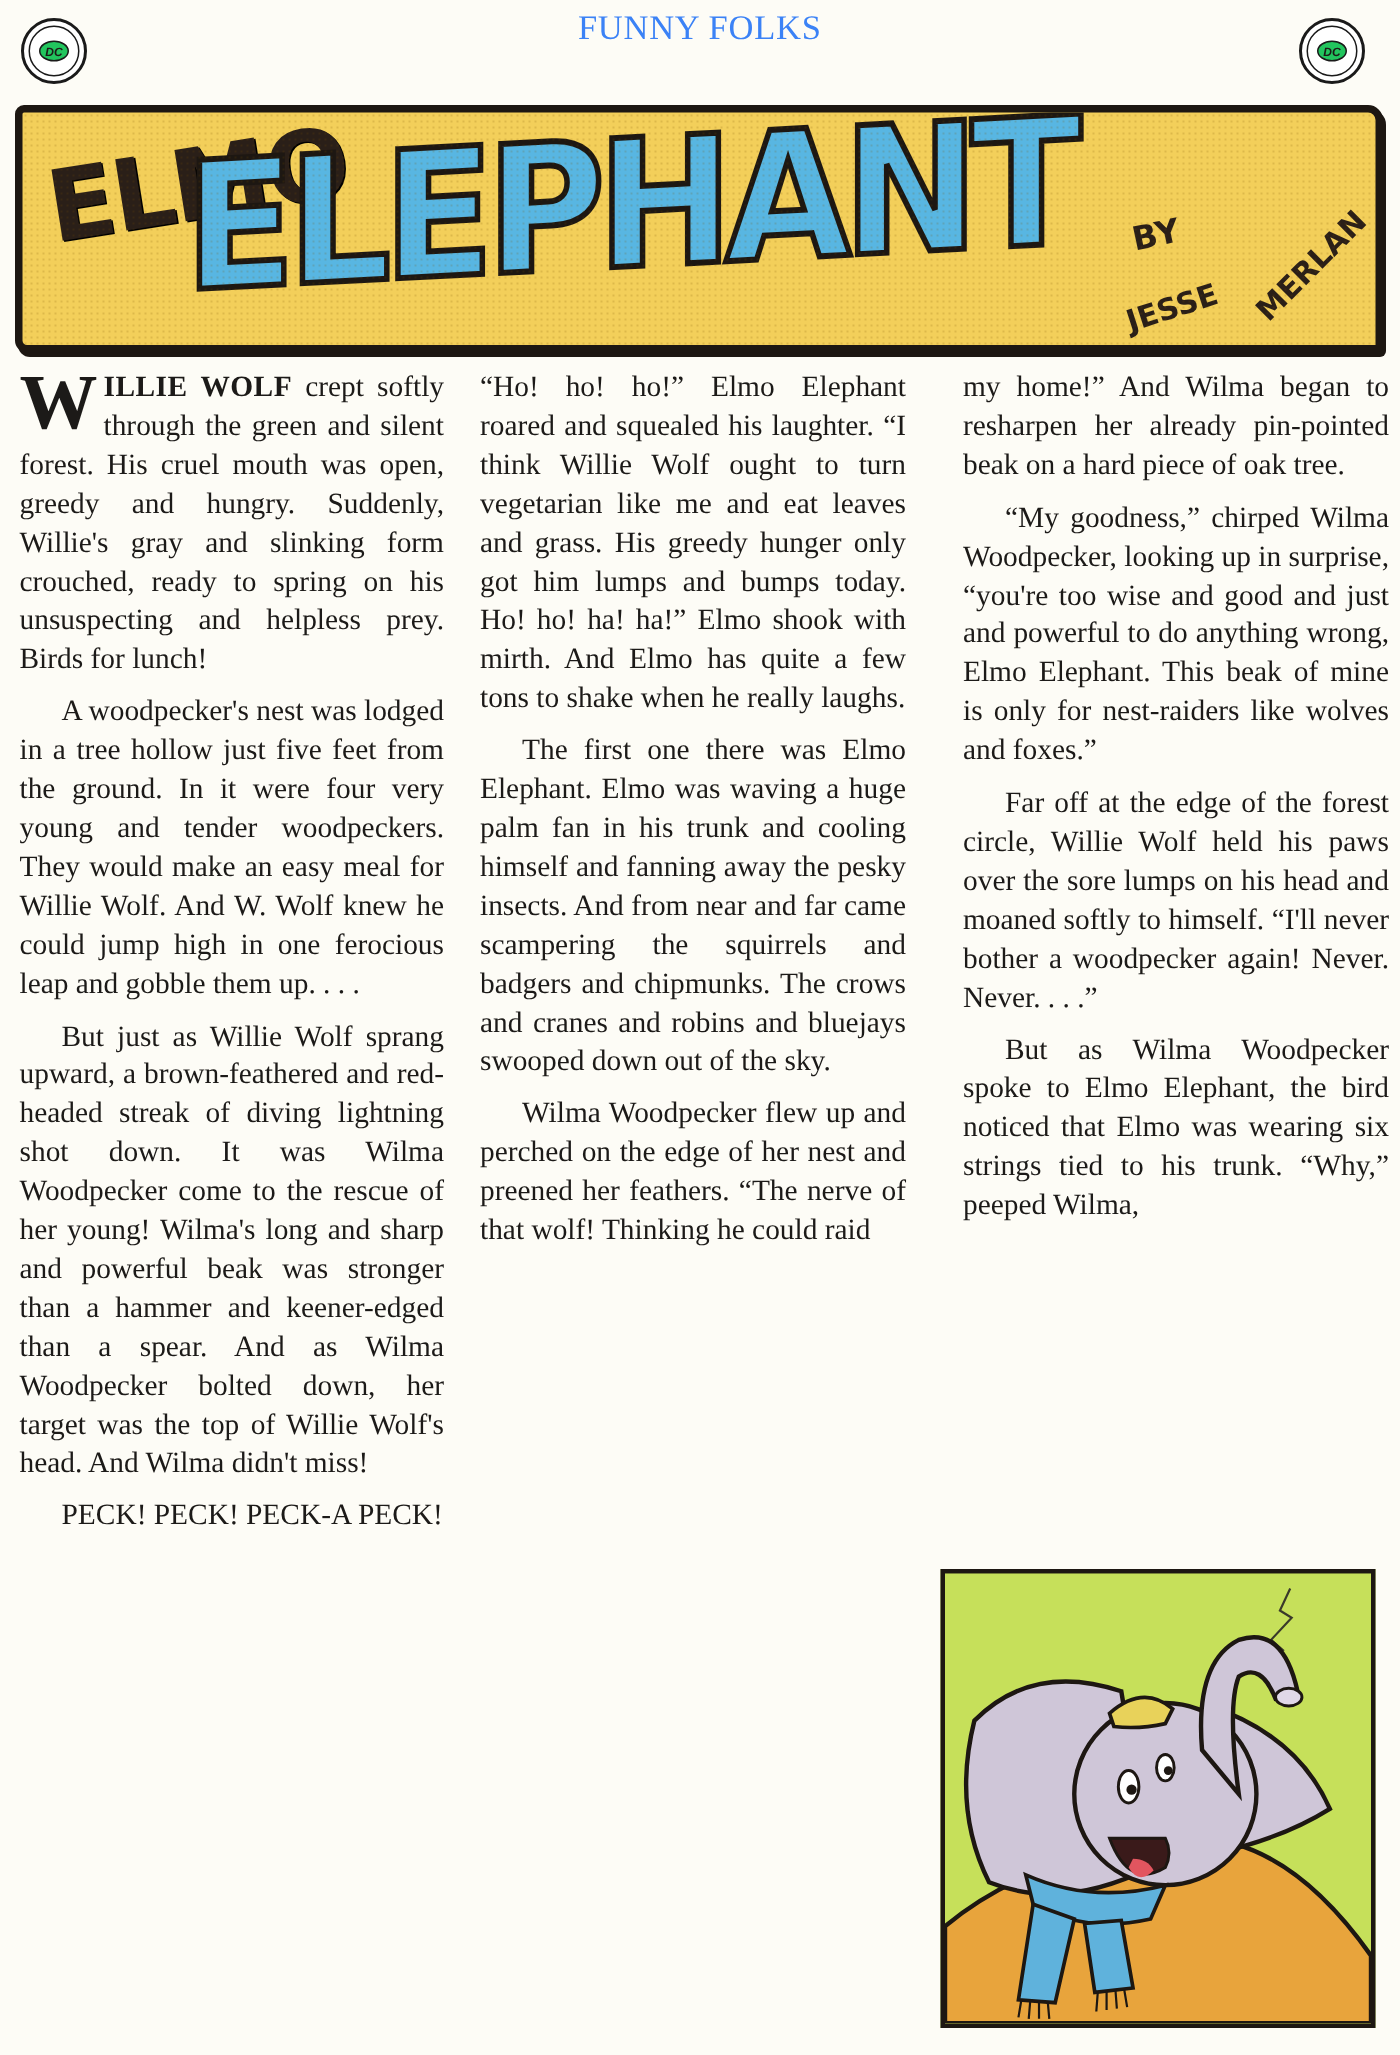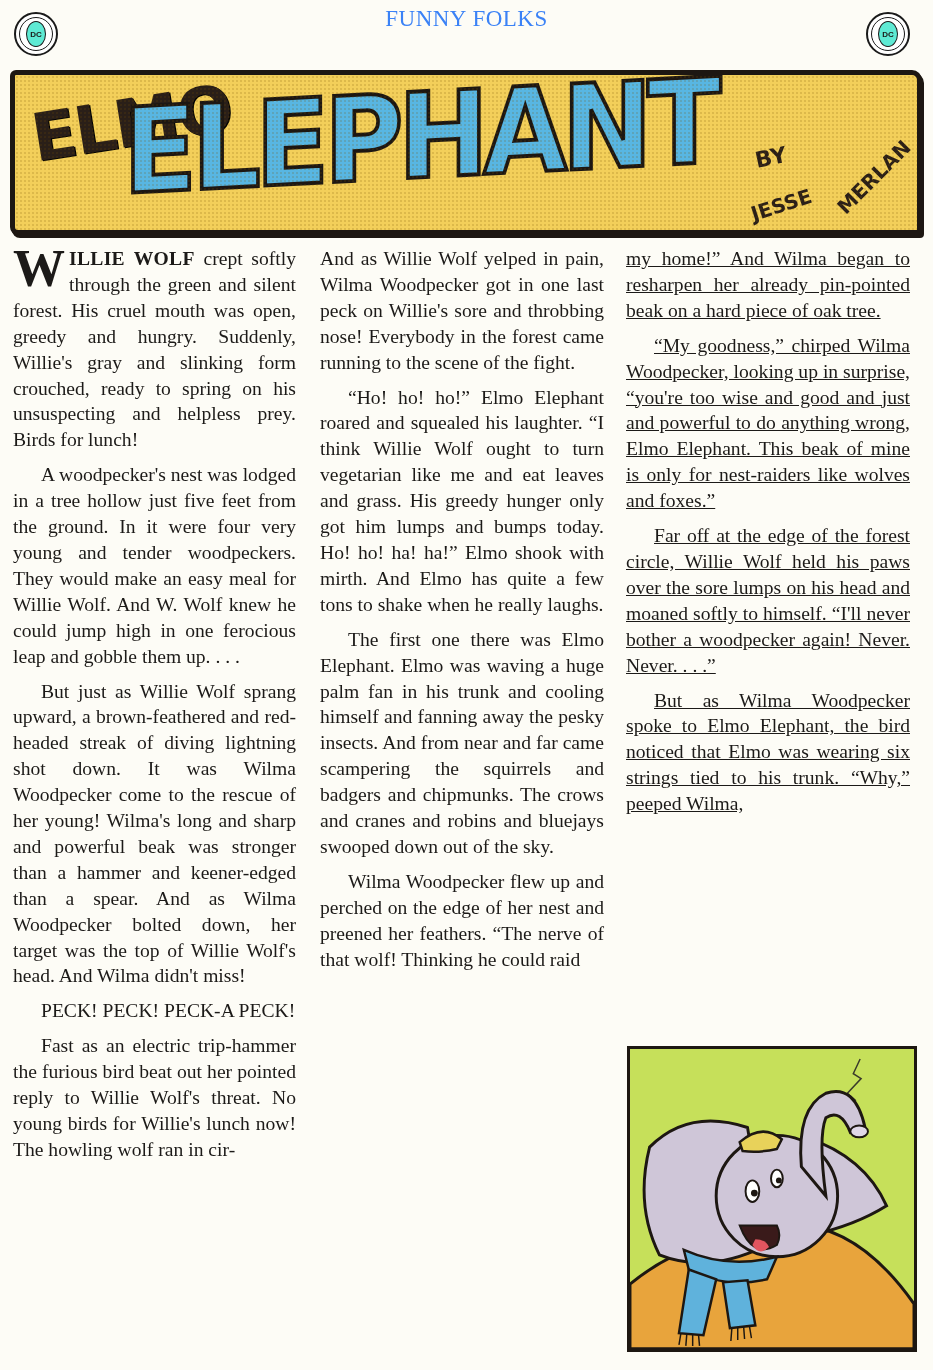--- a/index.html
+++ b/index.html
@@ -18,23 +18,23 @@
   .seal {
     position: absolute; top: 12px; width: 44px; height: 44px; border-radius: 50%;
     border: 2px solid #1a1a1a; background: #fff;
     display: flex; align-items: center; justify-content: center;
   }
   .seal::before {
     content: ""; position: absolute; inset: 3px; border-radius: 50%;
     border: 1px solid #1a1a1a;
   }
   .seal .inner {
-    width: 20px; height: 26px; border-radius: 50%; border: 1.5px solid #1a1a1a;
+    width: 20px; height: 14px; border-radius: 50%; border: 1.5px solid #1a1a1a;
     font-family: "Liberation Sans", sans-serif; font-weight: bold; font-size: 8px;
-    display: flex; align-items: center; justify-content: center; background: #5eead4;
+    display: flex; align-items: center; justify-content: center; background: #22c55e; font-style: italic;
   }
   .seal.left { left: 14px; }
   .seal.right { left: 866px; }
 
   .banner {
     position: absolute; left: 10px; top: 70px; width: 912px; height: 165px;
     background: #f3cf5a;
     border: 5px solid #1d1712;
     border-radius: 6px 10px 4px 8px;
     box-shadow: 2px 3px 0 #1d1712;
@@ -78,21 +78,21 @@
 
   .col {
     position: absolute; top: 246px;
     font-size: 19.6px; line-height: 25.9px;
     text-align: justify; hyphens: none;
   }
   .col p { margin-bottom: 9px; text-indent: 28px; }
   .col p.noindent { text-indent: 0; }
   .col.c1 { left: 13px; width: 283px; }
   .col.c2 { left: 320px; width: 284px; }
-  .col.c3 { left: 626px; width: 284px; text-decoration: underline; }
+  .col.c3 { left: 642px; width: 284px; }
   .col.c2 p:first-child, .col.c3 p:first-child { text-indent: 0; }
 
   .dropcap {
     float: left; font-size: 52px; line-height: 40px; font-weight: bold;
     margin: 3px 4px 0 0; color: #1c1a18;
   }
   .first-line-caps { letter-spacing: 0.3px; font-weight: bold; }
 
   .panel {
     position: absolute; left: 627px; top: 1046px; width: 290px; height: 306px;
@@ -119,25 +119,23 @@
   <div class="by">BY</div>
   <div class="author1">JESSE</div>
   <div class="author2">MERLAN</div>
 </div>
 
 <div class="col c1">
   <p class="noindent"><span class="dropcap">W</span><span class="first-line-caps">ILLIE WOLF</span><span> crept softly through the green and silent forest. His cruel mouth was open, greedy and hungry. Suddenly, Willie's gray and slinking form crouched, ready to spring on his unsuspecting and helpless prey. Birds for lunch!</span></p>
   <p>A woodpecker's nest was lodged in a tree hollow just five feet from the ground. In it were four very young and tender woodpeckers. They would make an easy meal for Willie Wolf. And W. Wolf knew he could jump high in one ferocious leap and gobble them up. . . .</p>
   <p>But just as Willie Wolf sprang upward, a brown-feathered and red-headed streak of diving lightning shot down. It was Wilma Woodpecker come to the rescue of her young! Wilma's long and sharp and powerful beak was stronger than a hammer and keener-edged than a spear. And as Wilma Woodpecker bolted down, her target was the top of Willie Wolf's head. And Wilma didn't miss!</p>
   <p>PECK! PECK! PECK-A PECK!</p>
-  <p>Fast as an electric trip-hammer the furious bird beat out her pointed reply to Willie Wolf's threat. No young birds for Willie's lunch now! The howling wolf ran in cir-</p>
 </div>
 
 <div class="col c2">
-  <p>And as Willie Wolf yelped in pain, Wilma Woodpecker got in one last peck on Willie's sore and throbbing nose! Everybody in the forest came running to the scene of the fight.</p>
   <p>“Ho! ho! ho!” Elmo Elephant roared and squealed his laughter. “I think Willie Wolf ought to turn vegetarian like me and eat leaves and grass. His greedy hunger only got him lumps and bumps today. Ho! ho! ha! ha!” Elmo shook with mirth. And Elmo has quite a few tons to shake when he really laughs.</p>
   <p>The first one there was Elmo Elephant. Elmo was waving a huge palm fan in his trunk and cooling himself and fanning away the pesky insects. And from near and far came scampering the squirrels and badgers and chipmunks. The crows and cranes and robins and bluejays swooped down out of the sky.</p>
   <p>Wilma Woodpecker flew up and perched on the edge of her nest and preened her feathers. “The nerve of that wolf! Thinking he could raid</p>
 </div>
 
 <div class="col c3">
   <p>my home!” And Wilma began to resharpen her already pin-pointed beak on a hard piece of oak tree.</p>
   <p>“My goodness,” chirped Wilma Woodpecker, looking up in surprise, “you're too wise and good and just and powerful to do anything wrong, Elmo Elephant. This beak of mine is only for nest-raiders like wolves and foxes.”</p>
   <p>Far off at the edge of the forest circle, Willie Wolf held his paws over the sore lumps on his head and moaned softly to himself. “I'll never bother a woodpecker again! Never. Never. . . .”</p>
   <p>But as Wilma Woodpecker spoke to Elmo Elephant, the bird noticed that Elmo was wearing six strings tied to his trunk. “Why,” peeped Wilma,</p>

